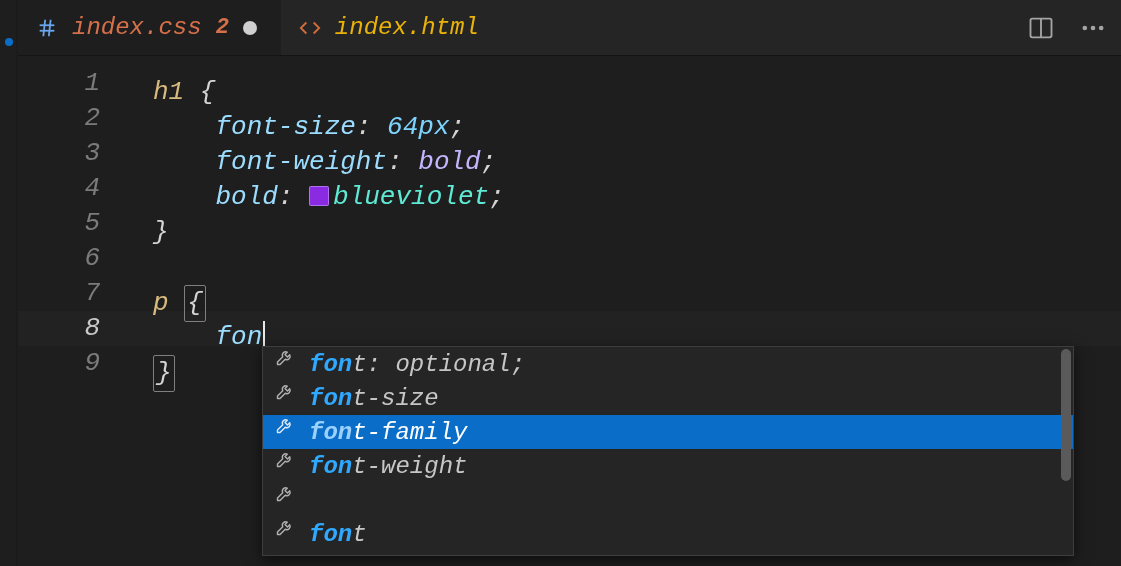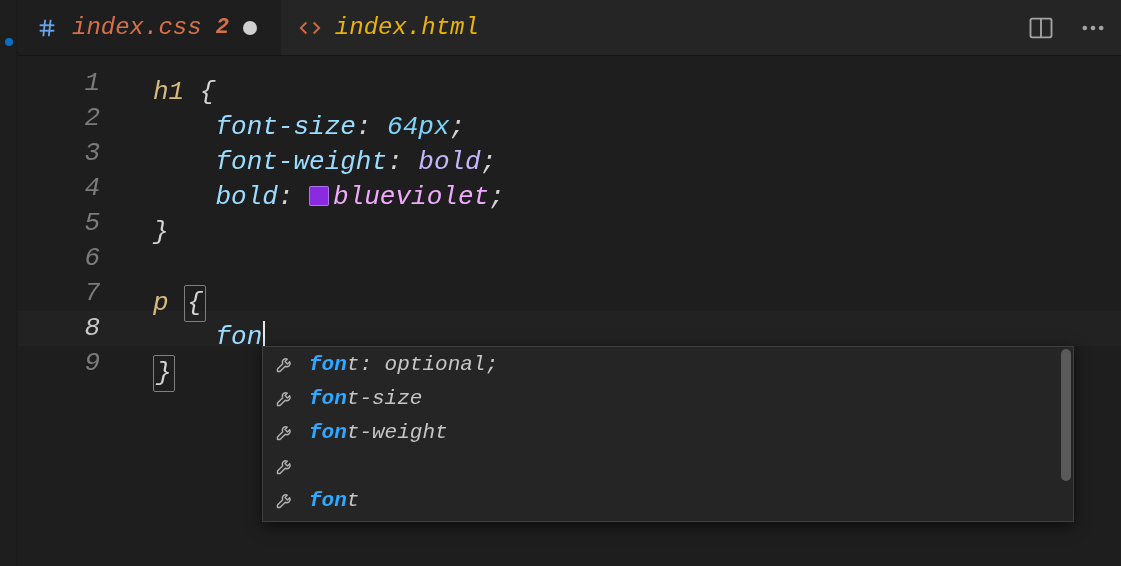--- a/index.html
+++ b/index.html
@@ -101,21 +101,21 @@
   .code {
     position: absolute;
     left: 135px; right: 0; top: 19px;
   }
   .row { height: 35px; white-space: pre; }
   .sel  { color: #d7ba7d; }
   .prop { color: #9cdcfe; }
   .pun  { color: #d4d4d4; }
   .num  { color: #7dd3fc; }
   .kw   { color: #c4b5fd; }
-  .val  { color: #f0abfc; }
+  .val  { color: #5eead4; }
 
   .color-swatch {
     display: inline-block;
     width: 20px; height: 20px;
     background: #8a2be2;
     border: 1px solid #ffffff55;
     vertical-align: -2px;
     margin-right: 4px;
     border-radius: 2px;
   }
@@ -150,25 +150,24 @@
     width: 812px;
     background: #252526;
     border: 1px solid #3e3e3e;
     box-shadow: 0 4px 14px rgba(0,0,0,.6);
     overflow: hidden;
     padding-bottom: 4px;
   }
   .suggest-row {
     height: 34px;
     display: flex;
-    align-items: center;
     gap: 14px;
     padding: 0 12px;
     color: #c6c6c6;
-    font-size: 21px;
+    font-size: 24px;
     cursor: pointer;
   }
   .suggest-row.selected {
     background: #0a6ec8;
     color: #ffffff;
   }
   .suggest-row .match { color: #2fa8ff; font-weight: 600; }
   .suggest-row.selected .match { color: #9ad1ff; }
   .suggest-row .rest { color: inherit; }
   .wrench { display: inline-flex; }
@@ -269,20 +268,28 @@
           <span><span class="match">fon</span><span class="rest">t: optional;</span></span>
         </div>
         <div class="suggest-row">
           <span class="wrench" style="color: rgb(176, 176, 176);">
             <svg width="20" height="20" viewBox="0 0 24 24" fill="none" stroke="currentColor" stroke-width="1.7" stroke-linecap="round" stroke-linejoin="round">
   <path d="M14.7 6.3a4 4 0 0 0-5.4 5.4L3 18v3h3l6.3-6.3a4 4 0 0 0 5.4-5.4L15 12l-3-3 2.7-2.7z"></path>
 </svg>
           </span>
           <span><span class="match">fon</span><span class="rest">t-size</span></span>
         </div>
+        <div class="suggest-row selected">
+          <span class="wrench" style="color: rgb(220, 233, 247);">
+            <svg width="20" height="20" viewBox="0 0 24 24" fill="none" stroke="currentColor" stroke-width="1.7" stroke-linecap="round" stroke-linejoin="round">
+  <path d="M14.7 6.3a4 4 0 0 0-5.4 5.4L3 18v3h3l6.3-6.3a4 4 0 0 0 5.4-5.4L15 12l-3-3 2.7-2.7z"></path>
+</svg>
+          </span>
+          <span><span class="match">fon</span><span class="rest">t-family</span></span>
+        </div>
         <div class="suggest-row">
           <span class="wrench" style="color: rgb(176, 176, 176);">
             <svg width="20" height="20" viewBox="0 0 24 24" fill="none" stroke="currentColor" stroke-width="1.7" stroke-linecap="round" stroke-linejoin="round">
   <path d="M14.7 6.3a4 4 0 0 0-5.4 5.4L3 18v3h3l6.3-6.3a4 4 0 0 0 5.4-5.4L15 12l-3-3 2.7-2.7z"></path>
 </svg>
           </span>
           <span><span class="match">fon</span><span class="rest">t-weight</span></span>
         </div>
         <div class="suggest-row">
           <span class="wrench" style="color: rgb(176, 176, 176);">

